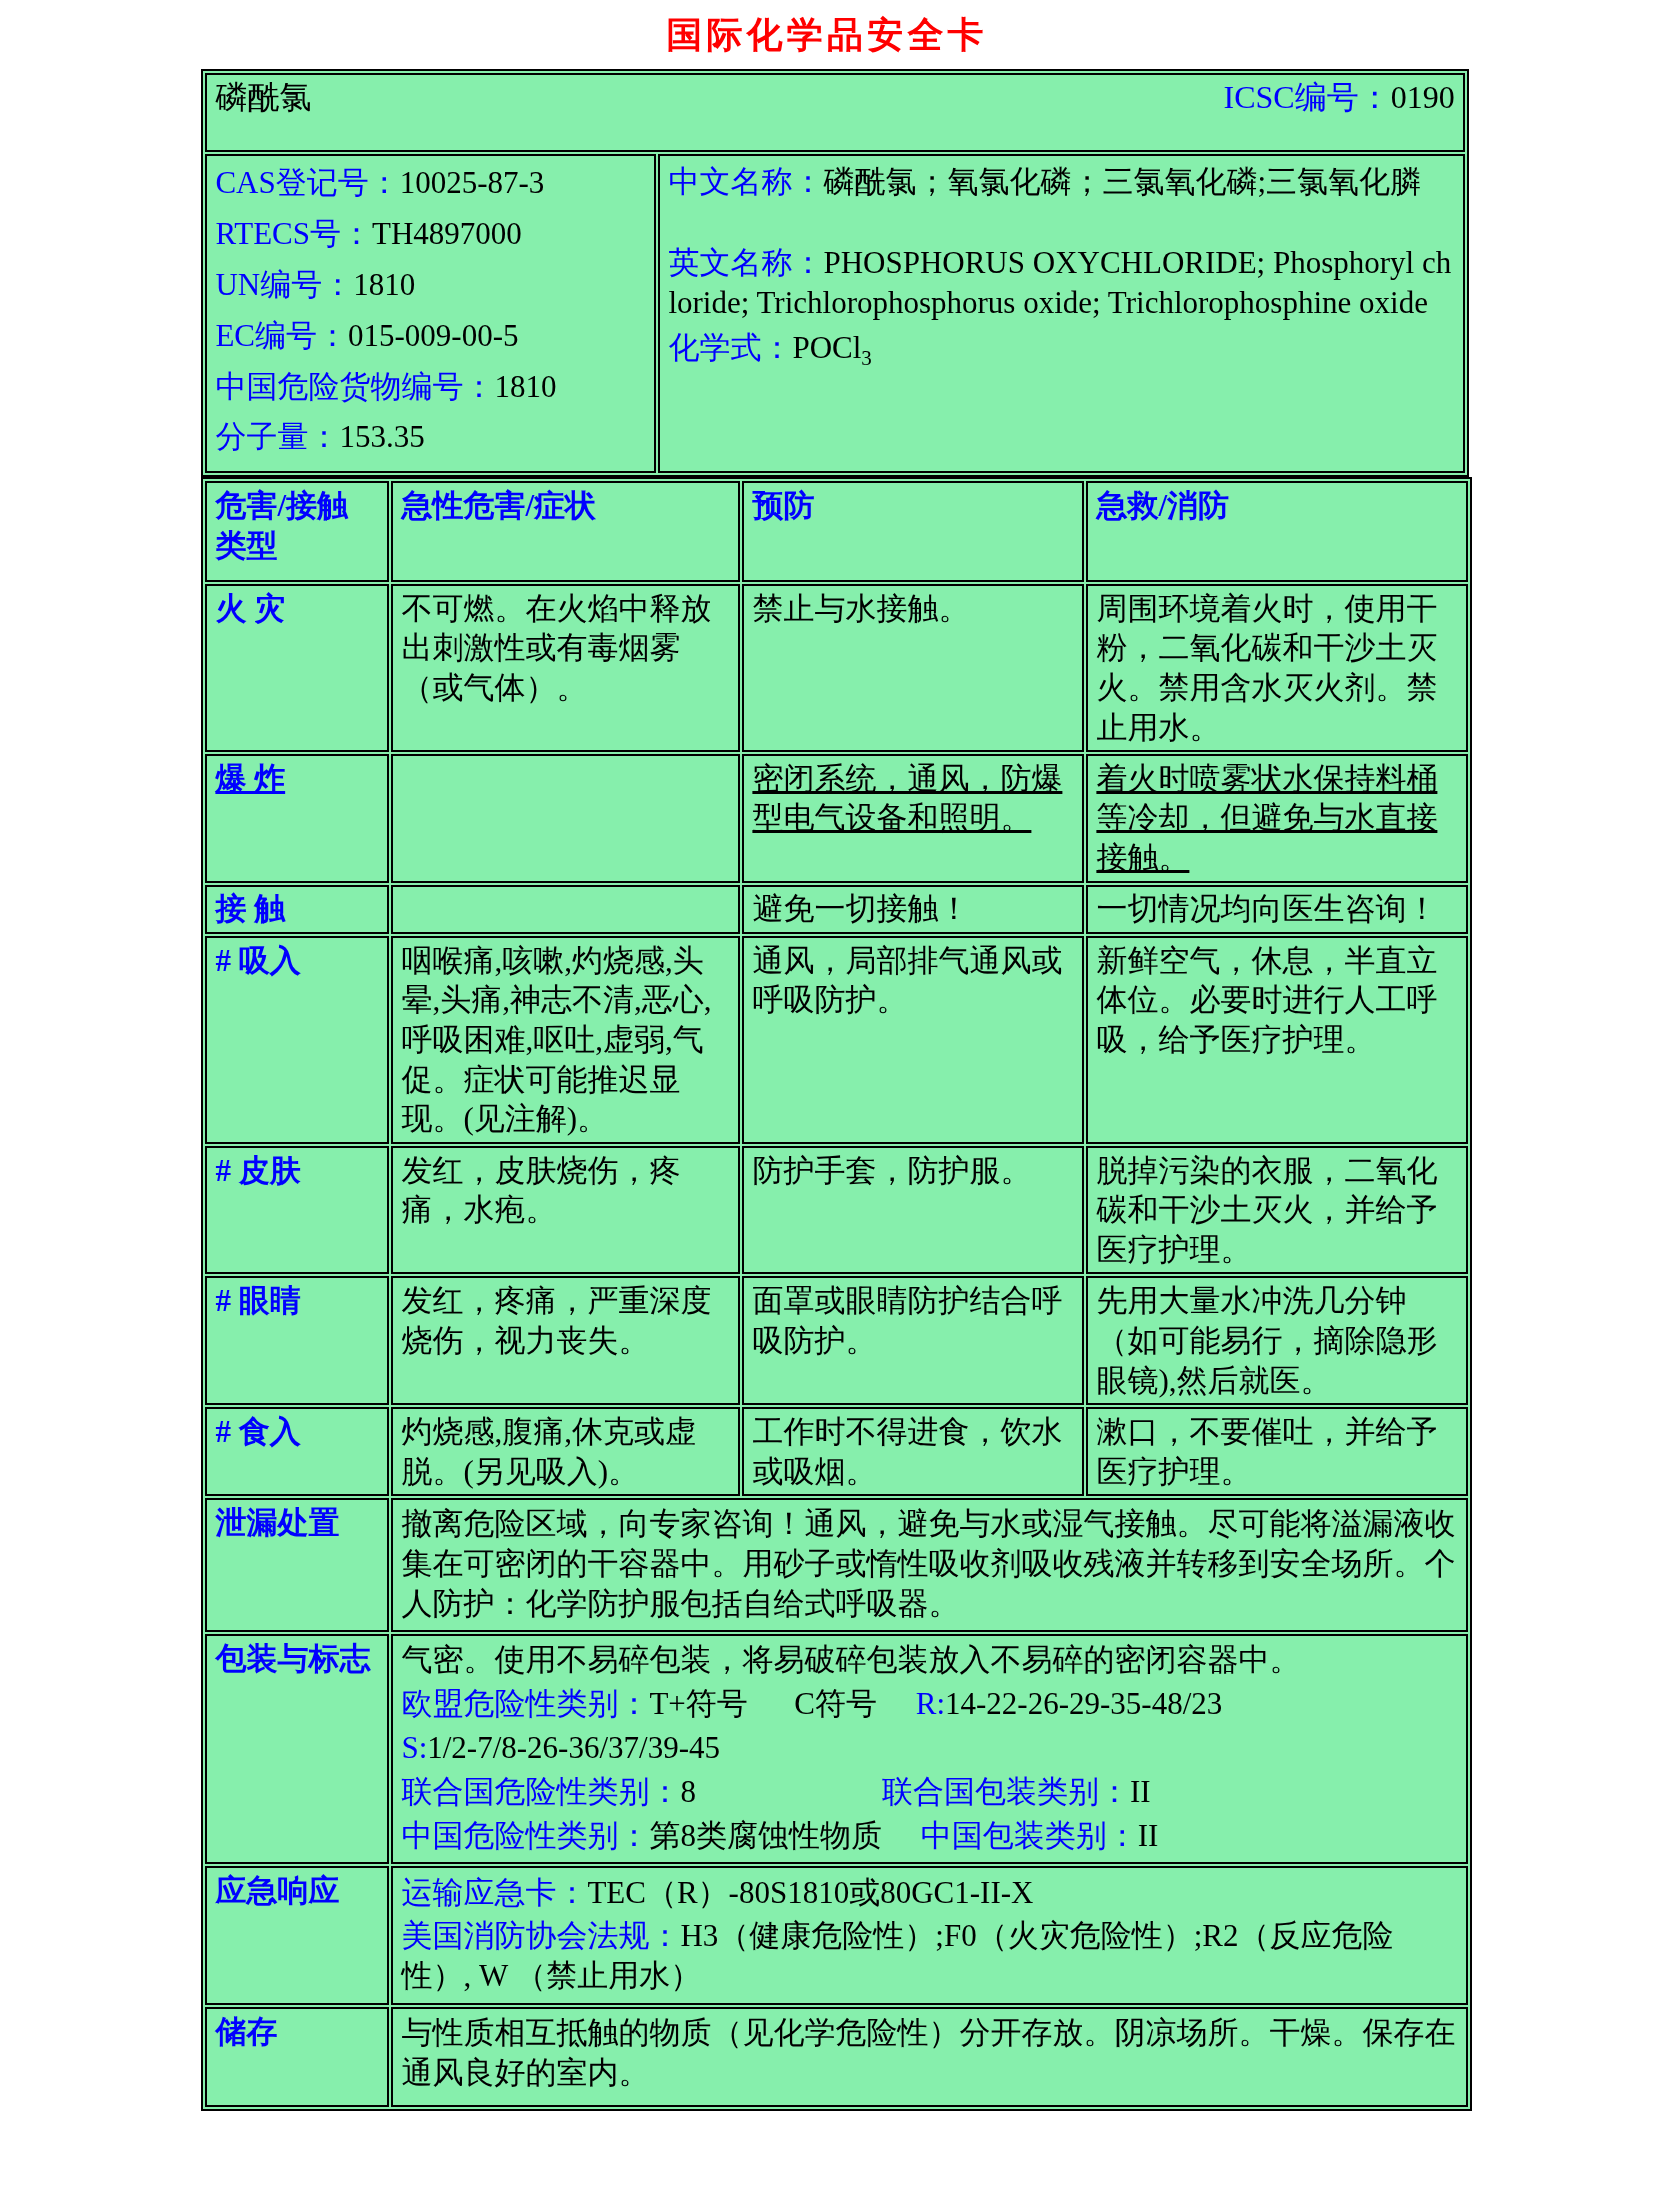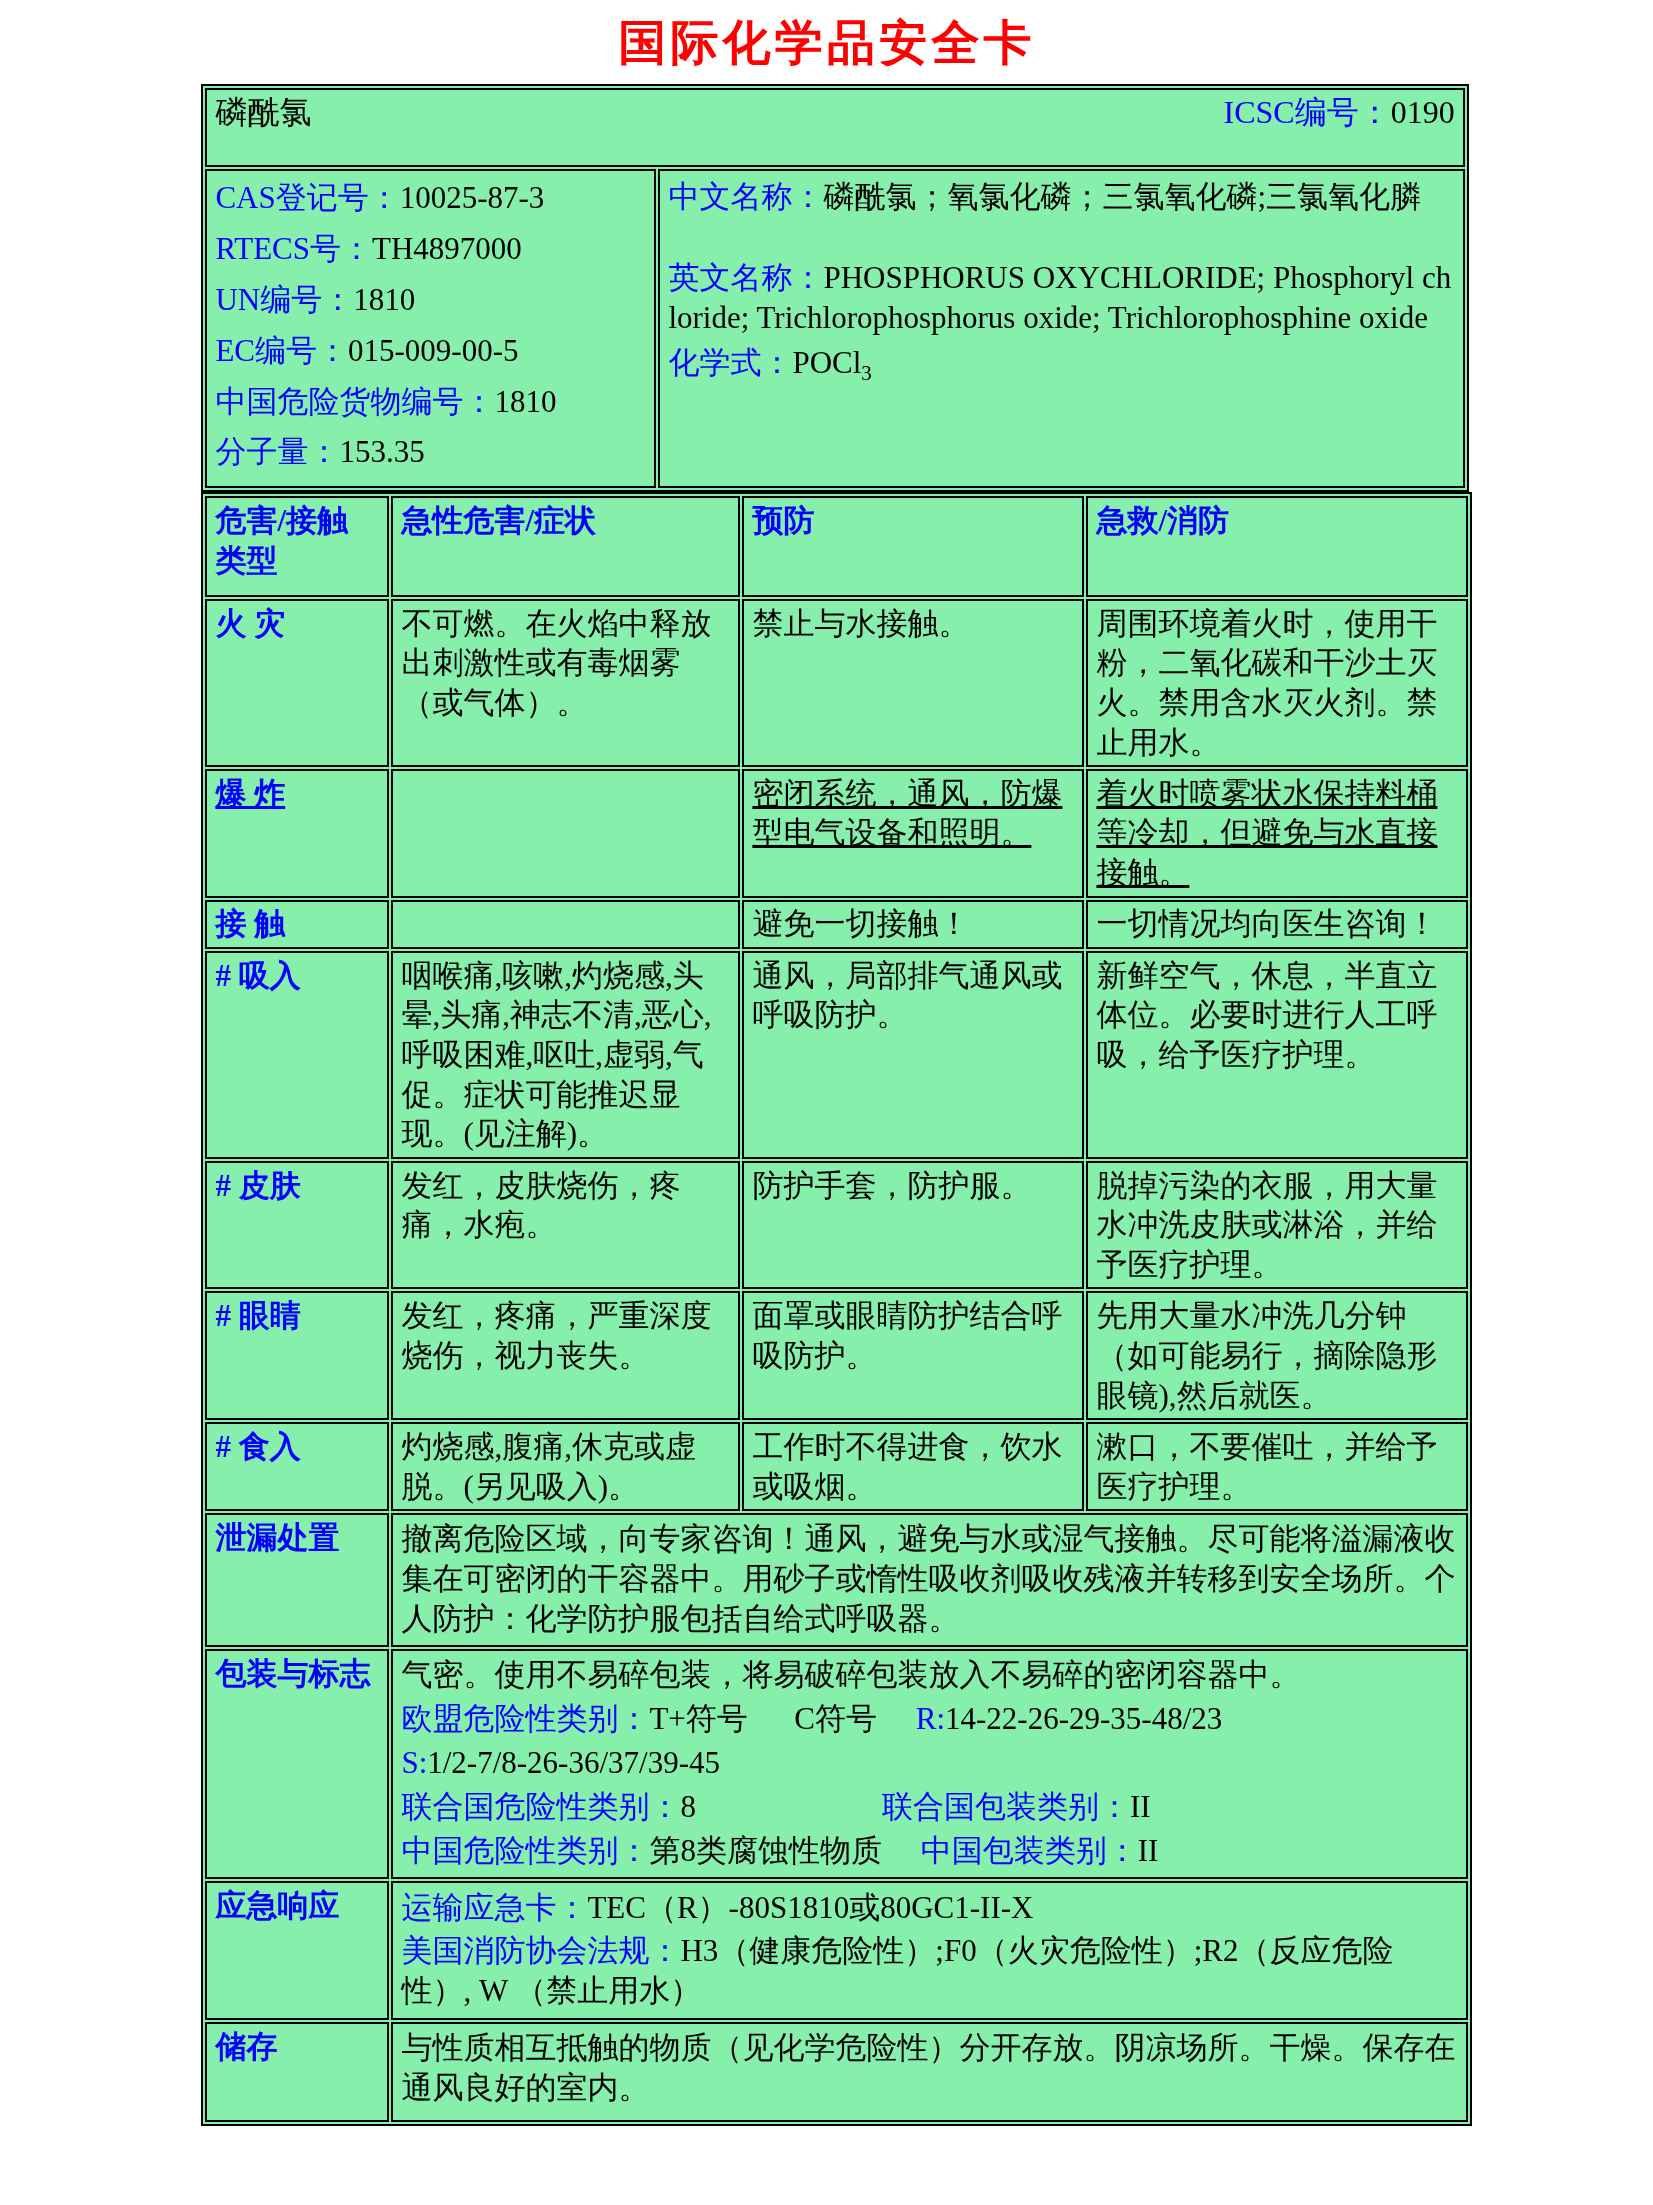--- a/index.html
+++ b/index.html
@@ -10,21 +10,21 @@
   }
   body {
     width: 1654px;
     min-height: 2205px;
     font-family: "Liberation Serif", "DejaVu Serif", serif;
   }
   .page-title {
     margin: 11.2px 0 8.4px 0;
     text-align: center;
     color: #ff0000;
-    font-size: 48px;
+    font-size: 36px;
     font-weight: bold;
     letter-spacing: 4.2px;
   }
   table.card {
     border-collapse: separate;
     border-spacing: 2.8px;
     border: 2.8px solid #000;
     margin-left: 201px;
     width: 1258px;
     table-layout: fixed;
@@ -166,21 +166,21 @@
         <tr>
           <td class="type-cell"># 吸入</td>
           <td>咽喉痛,咳嗽,灼烧感,头晕,头痛,神志不清,恶心,呼吸困难,呕吐,虚弱,气促。症状可能推迟显现。(见注解)。</td>
           <td>通风，局部排气通风或呼吸防护。</td>
           <td>新鲜空气，休息，半直立体位。必要时进行人工呼吸，给予医疗护理。</td>
         </tr>
         <tr>
           <td class="type-cell"># 皮肤</td>
           <td>发红，皮肤烧伤，疼痛，水疱。</td>
           <td>防护手套，防护服。</td>
-          <td>脱掉污染的衣服，用大量水冲洗皮肤或淋浴，并给予医疗护理。</td>
+          <td>脱掉污染的衣服，二氧化碳和干沙土灭火，并给予医疗护理。</td>
         </tr>
         <tr>
           <td class="type-cell"># 眼睛</td>
           <td>发红，疼痛，严重深度烧伤，视力丧失。</td>
           <td>面罩或眼睛防护结合呼吸防护。</td>
           <td>先用大量水冲洗几分钟（如可能易行，摘除隐形眼镜),然后就医。</td>
         </tr>
         <tr>
           <td class="type-cell"># 食入</td>
           <td>灼烧感,腹痛,休克或虚脱。(另见吸入)。</td>

